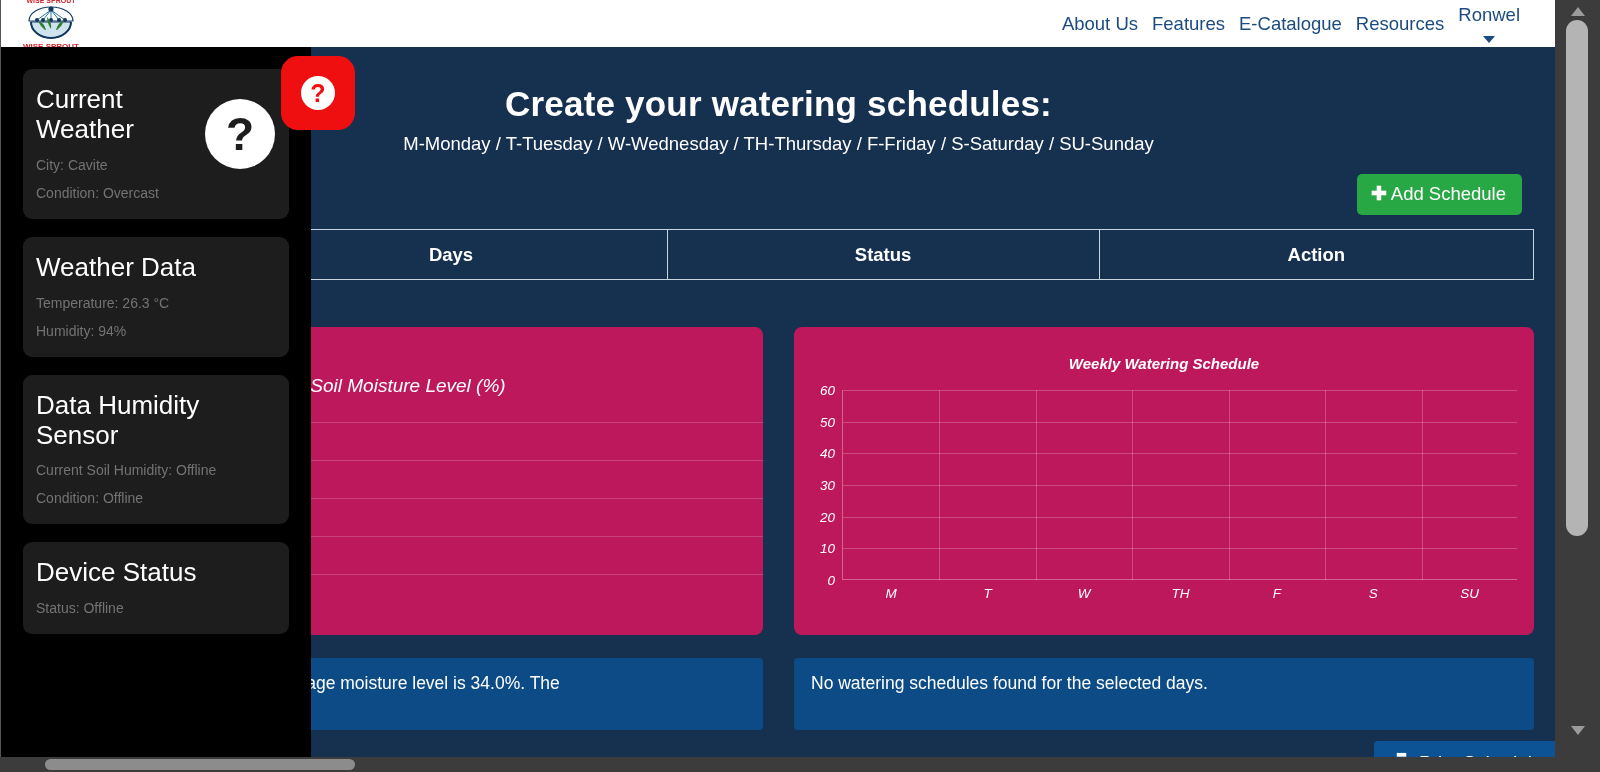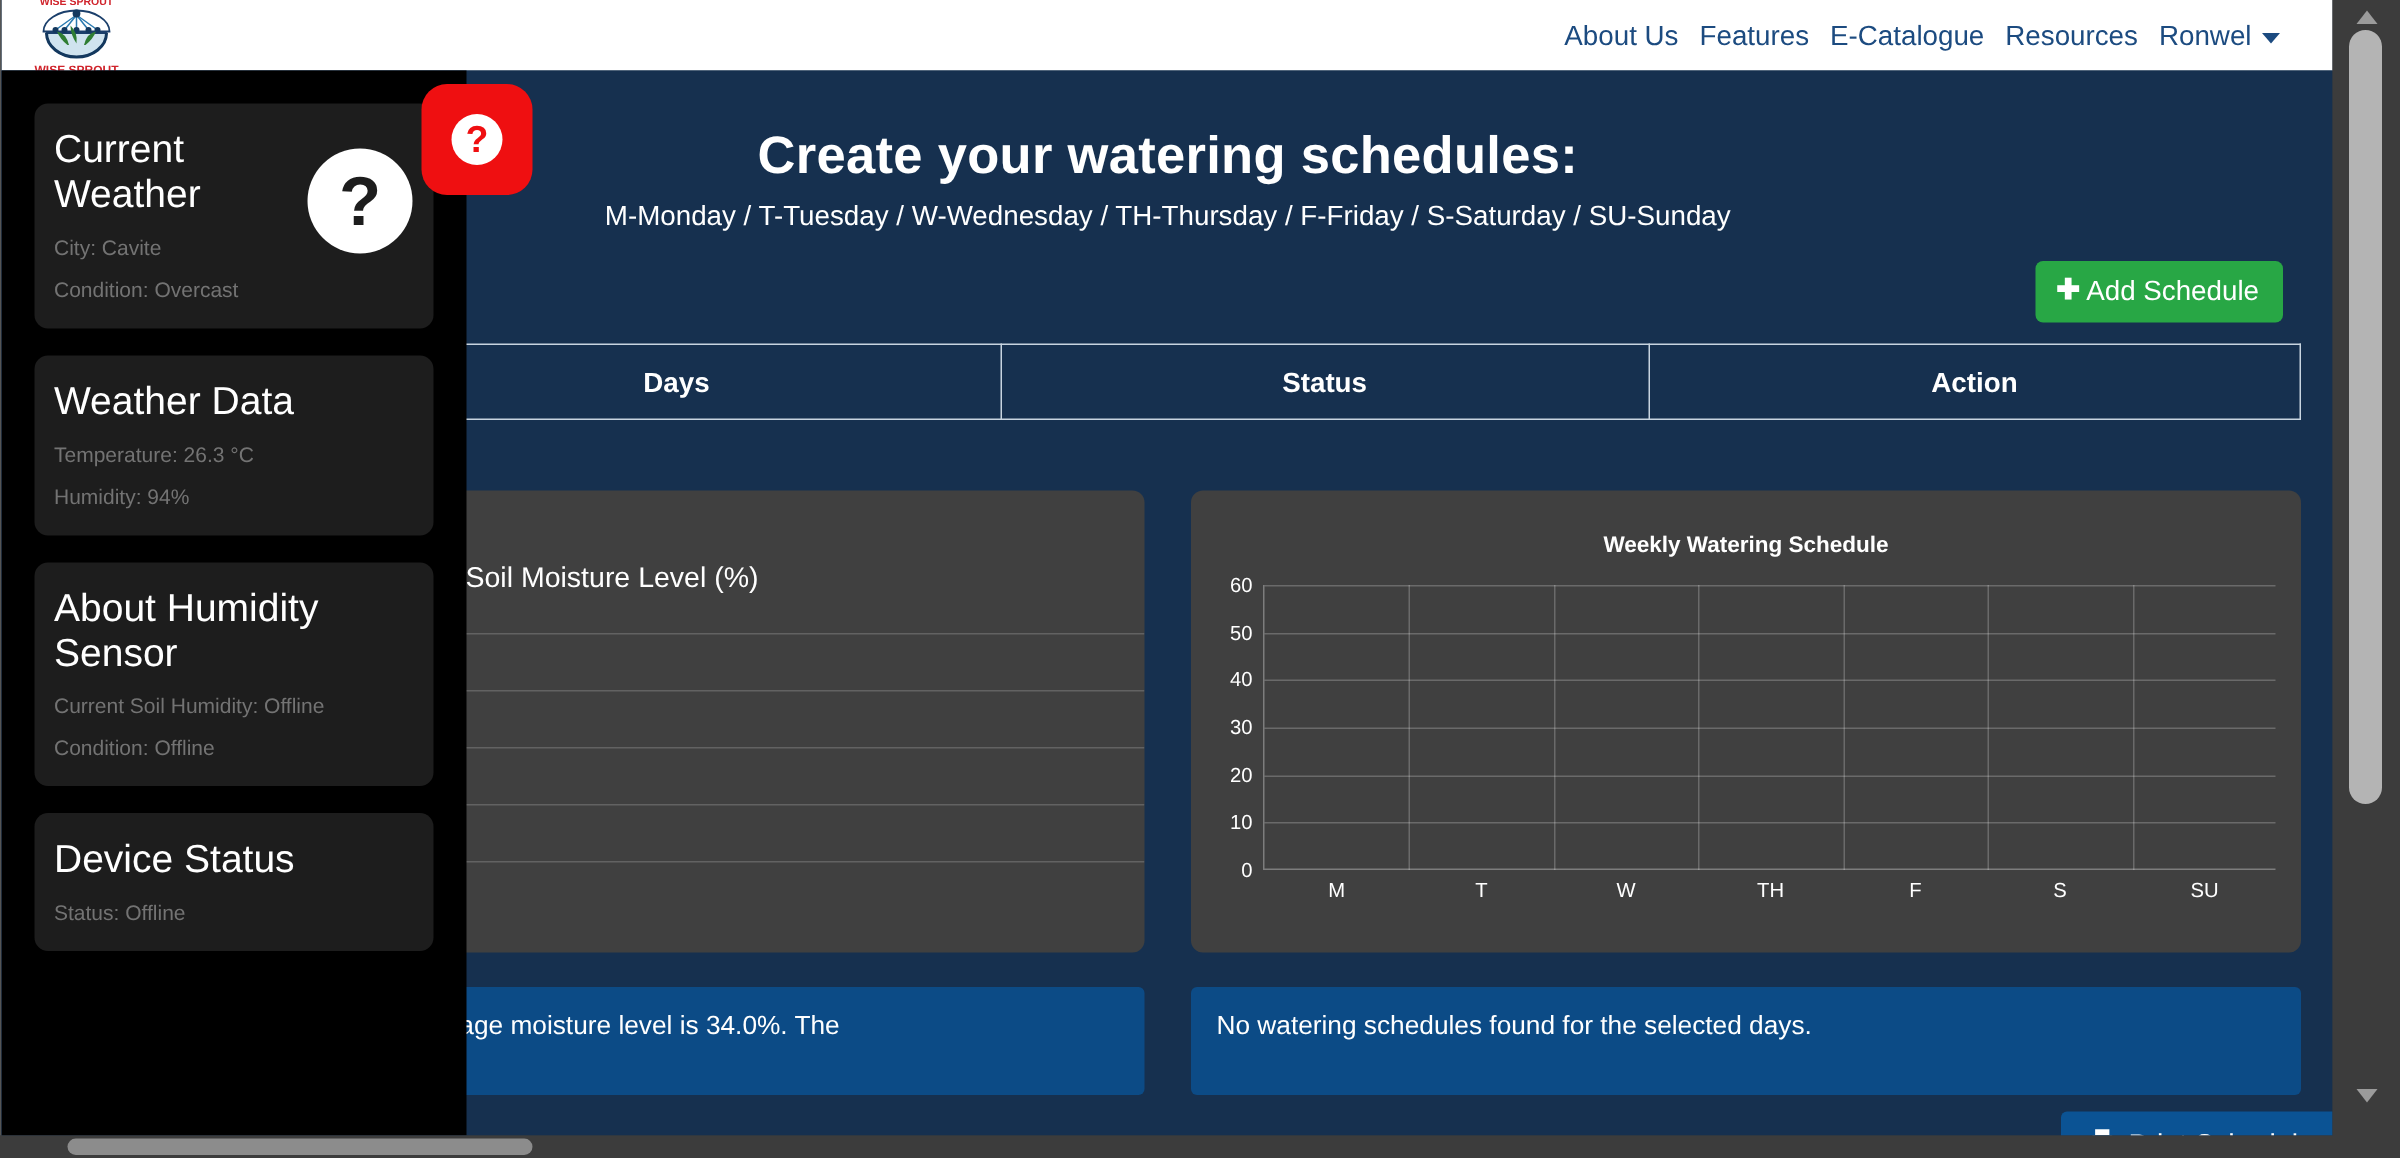--- a/index.html
+++ b/index.html
@@ -53,20 +53,21 @@
     text-decoration: none;
     white-space: nowrap;
   }
   .nav-user {
     color: #1c4b80;
     font-size: 18.5px;
     display: flex;
     align-items: center;
     gap: 7px;
     white-space: nowrap;
+    flex-direction: column;
   }
   .caret {
     width: 0; height: 0;
     border-left: 6px solid transparent;
     border-right: 6px solid transparent;
     border-top: 7px solid #1c4b80;
     display: inline-block;
     margin-top: 3px;
   }
 
@@ -143,25 +144,26 @@
 
   
   .panels {
     position: absolute;
     left: 22px; top: 280px;
     width: 1511px;
     display: flex;
     gap: 31px;
   }
   .chart-card {
-    background: #404040;
+    background: #be185d;
     border-radius: 8px;
     height: 308px;
     position: relative;
     overflow: hidden;
+    font-style: italic;
   }
   .chart-card.left  { width: 740px; }
   .chart-card.right { width: 740px; }
 
   
   .legend-row {
     position: absolute;
     left: 0; top: 48px;
     width: 100%;
     display: flex;
@@ -560,21 +562,21 @@
         <div class="side-card-line">Condition: Overcast</div>
       </div>
 
       <div class="side-card">
         <div class="side-card-title">Weather Data</div>
         <div class="side-card-line">Temperature: 26.3 °C</div>
         <div class="side-card-line">Humidity: 94%</div>
       </div>
 
       <div class="side-card">
-        <div class="side-card-title" style="max-width:none">About Humidity Sensor</div>
+        <div class="side-card-title" style="max-width:none">Data Humidity Sensor</div>
         <div class="side-card-line">Current Soil Humidity: Offline</div>
         <div class="side-card-line">Condition: Offline</div>
       </div>
 
       <div class="side-card">
         <div class="side-card-title" style="max-width:none">Device Status</div>
         <div class="side-card-line">Status: Offline</div>
       </div>
 
     </div>

